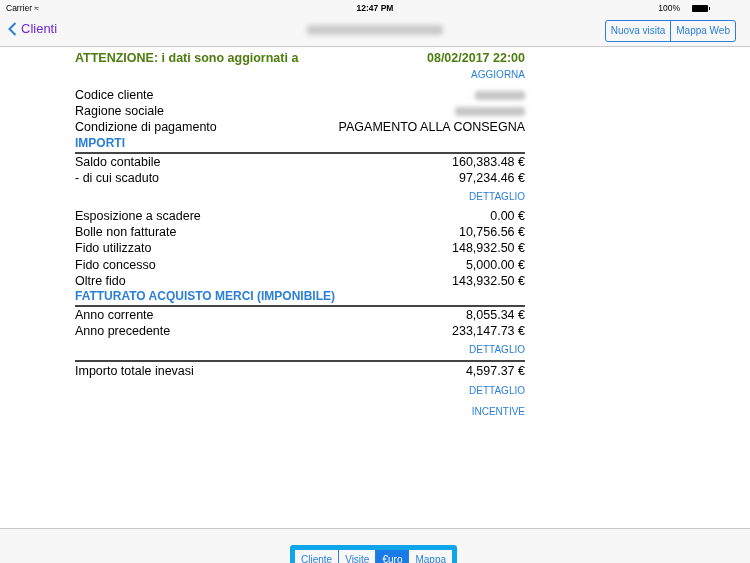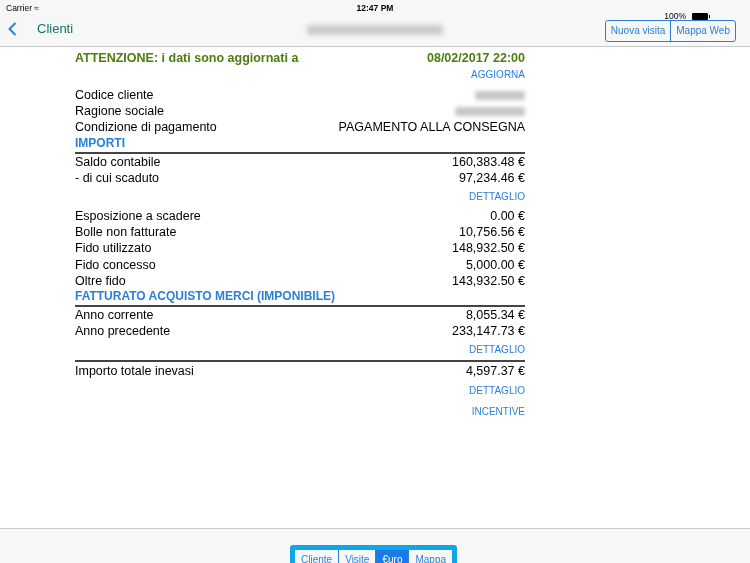--- a/index.html
+++ b/index.html
@@ -1,24 +1,24 @@
 <!DOCTYPE html>
 <html><head>
 <meta charset="utf-8">
 <style>
   * { box-sizing: border-box; margin: 0; padding: 0; }
   html, body { width: 750px; height: 563px; overflow: hidden; background: #fff; font-family: "Liberation Sans", sans-serif; color: #000; }
   .topbar { position: absolute; left: 0; top: 0; width: 750px; height: 47px; background: #f7f7f7; border-bottom: 1px solid #c8c8cc; }
   .status { position: absolute; left: 0; top: 0; width: 714px; height: 16px; font-size: 8.5px; }
   .status .carrier { position: absolute; left: 6px; top: 3px; }
   .status .time { position: absolute; left: 0; width: 750px; text-align: center; top: 3px; font-weight: bold; }
-  .status .batt { position: absolute; right: 6px; top: 11px; display: flex; align-items: center; gap: 6px; justify-content: center; }
+  .status .batt { position: absolute; right: 6px; top: 3px; display: flex; align-items: center; gap: 12px; justify-content: center; }
   .battery { width: 16px; height: 7px; background: #000; border-radius: 1px; position: relative; }
   .battery::after { content: ""; position: absolute; right: -2px; top: 2px; width: 1.5px; height: 3px; background: #000; }
-  .back { position: absolute; left: 8px; top: 21px; color: #0f766e; font-size: 13px; display: flex; align-items: center; gap: 20px; cursor: pointer; }
+  .back { position: absolute; left: 8px; top: 21px; color: #6d28d9; font-size: 13px; display: flex; align-items: center; gap: 4px; cursor: pointer; }
   .title-blur { position: absolute; left: 307px; top: 25px; width: 136px; height: 10px; background: #c9c9c9; filter: blur(2.5px); border-radius: 3px; }
   .seg-top { position: absolute; right: 14px; top: 20px; display: flex; border: 1px solid #2a7fd9; border-radius: 3px; overflow: hidden; justify-content: flex-end; }
   .seg-top .s { font-size: 10px; color: #2a7fd9; padding: 4px 5px; height: 20px; line-height: 12px; cursor: pointer; }
   .seg-top .s + .s { border-left: 1px solid #2a7fd9; }
   .content { position: absolute; left: 75px; top: 48px; width: 450px; }
   .row { display: flex; justify-content: space-between; font-size: 12.5px; height: 16.2px; line-height: 16px; }
   .warn { color: #4d7c0f; font-weight: bold; font-size: 12.5px; display: flex; justify-content: space-between; height: 21px; line-height: 21px; }
   .link { color: #2a7fd9; font-size: 10px; text-align: right; cursor: pointer; line-height: 12px; }
   .section { color: #2a7fd9; font-weight: bold; font-size: 12px; height: 15px; line-height: 15px; }
   .rule { border-top: 2px solid #444; margin-top: 1px; }

